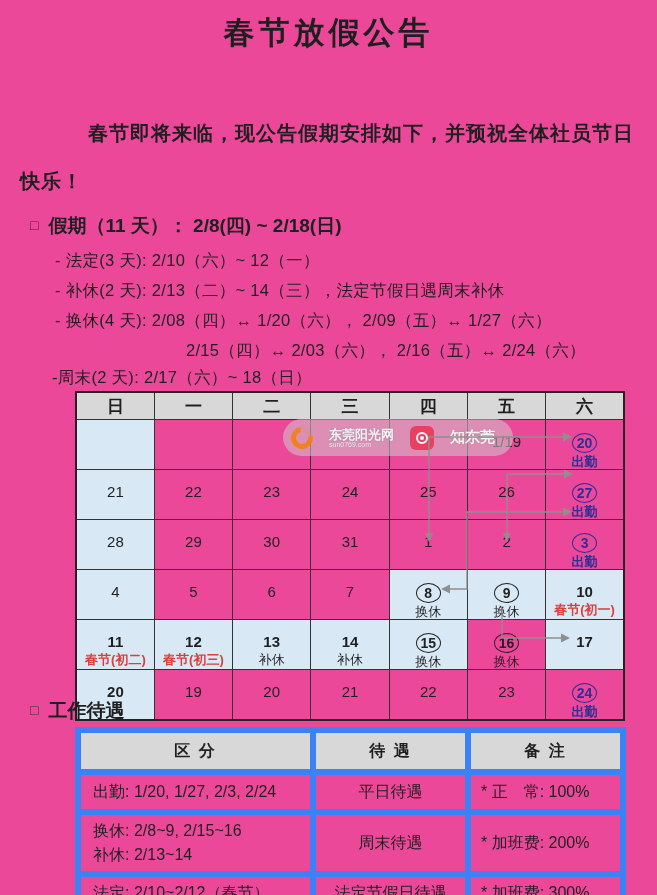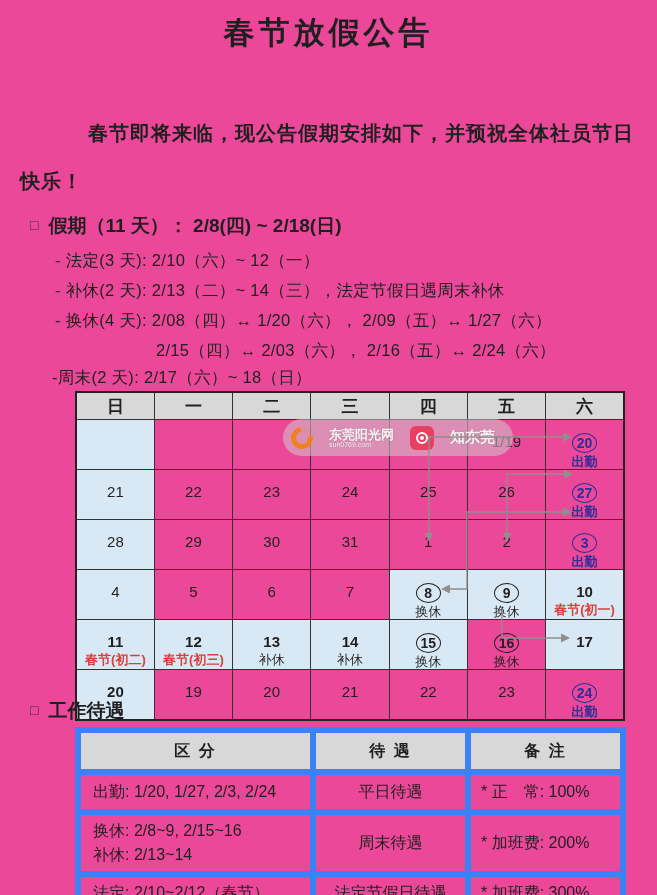--- a/index.html
+++ b/index.html
@@ -15,21 +15,21 @@
   .sec-head{position:absolute;font-size:19px;font-weight:bold;white-space:nowrap;}
   .sec-head .bullet{font-size:14px;font-weight:normal;margin-right:10px;position:relative;top:-2px;color:#333;}
   #sec-holiday{left:30px;top:213px;}
   #sec-work{left:30px;top:698px;}
 
   #holiday-details{position:absolute;left:0;top:0;}
   .dline{position:absolute;left:55px;font-size:16.5px;white-space:nowrap;letter-spacing:.3px;}
   .dline:nth-child(1){top:250px;}
   .dline:nth-child(2){top:280px;}
   .dline:nth-child(3){top:310px;}
-  .dline:nth-child(4){top:340px;left:156px;}
+  .dline:nth-child(4){top:340px;left:186px;}
   .dline:nth-child(5){top:367px;left:52px;}
 
   
   .calwrap{position:absolute;left:75px;top:391px;width:550px;}
   table.cal{border-collapse:collapse;table-layout:fixed;width:550px;border:2px solid #222;}
   .cal th,.cal td{border:1px solid #333;padding:0;}
   .cal th{height:26px;background:#d8d8d8;font-size:17px;font-weight:bold;text-align:center;}
   .cal td{vertical-align:top;text-align:center;padding-top:12px;}
   .cal tbody tr:nth-child(1){height:42px;}
   .cal tbody tr:nth-child(2){height:37px;}

